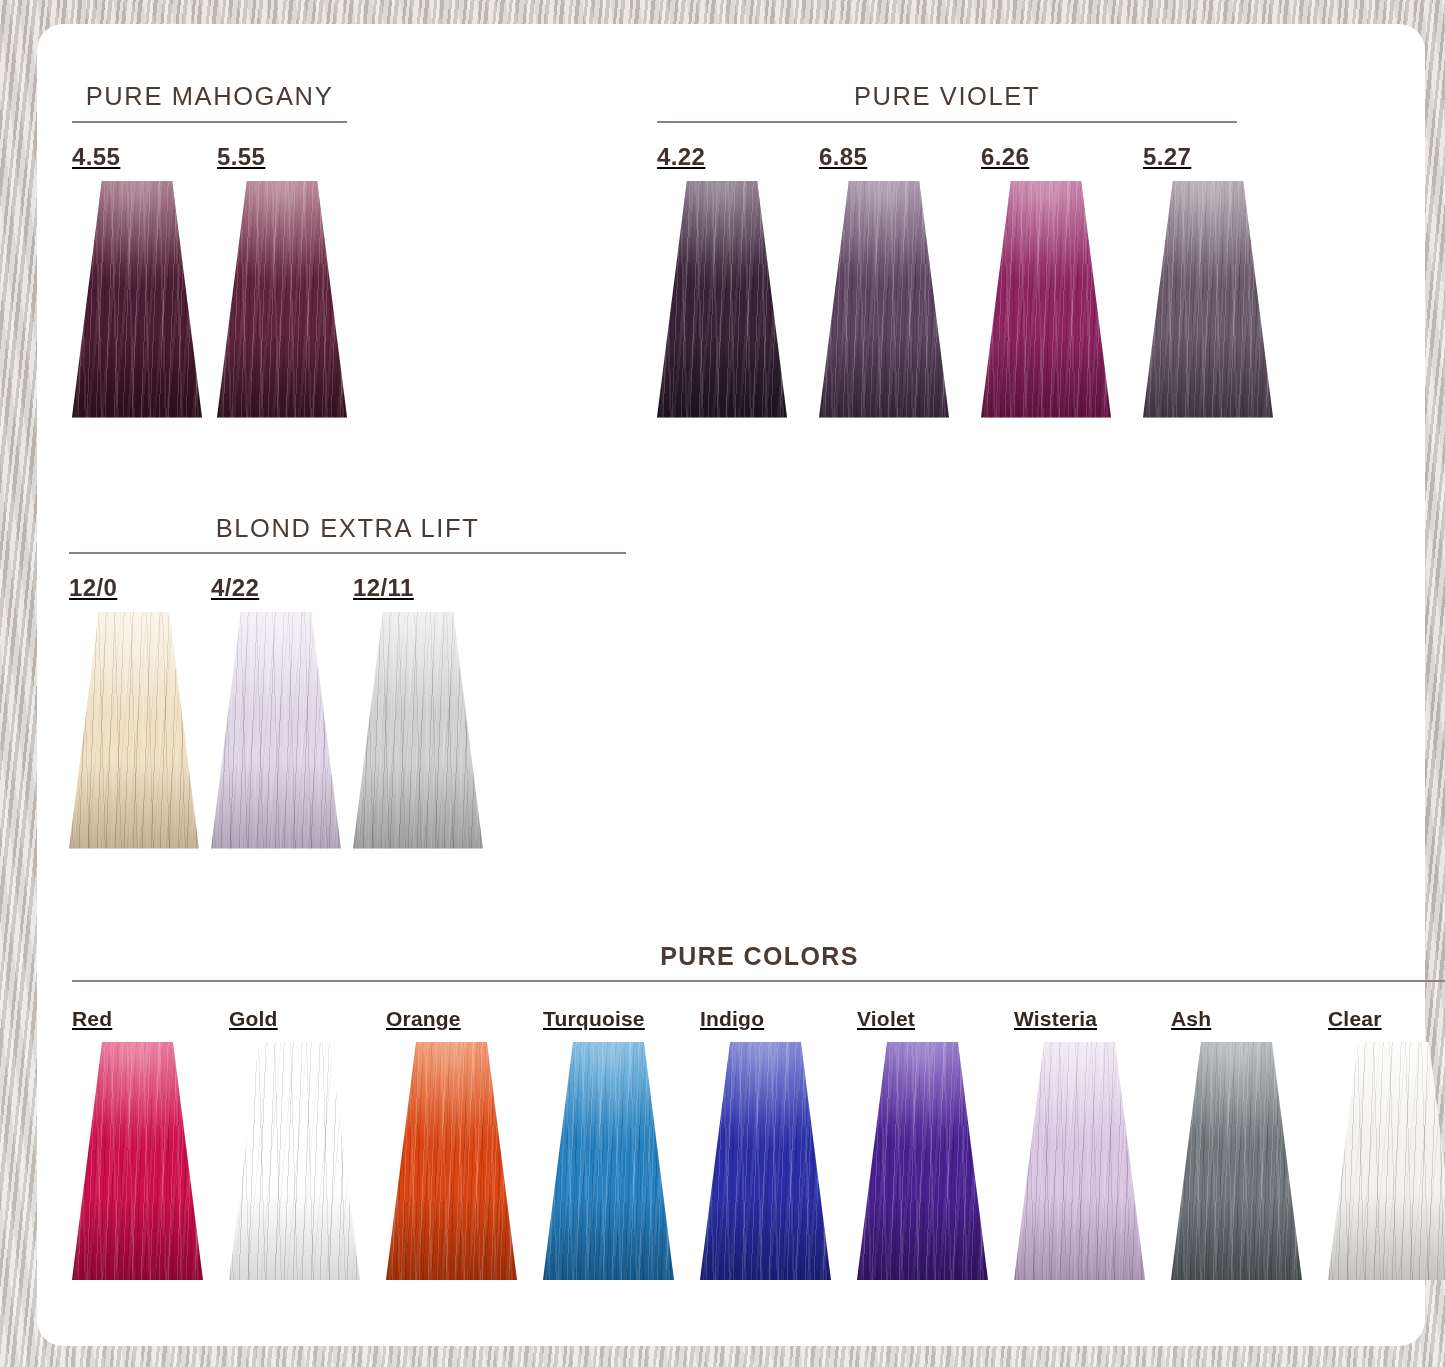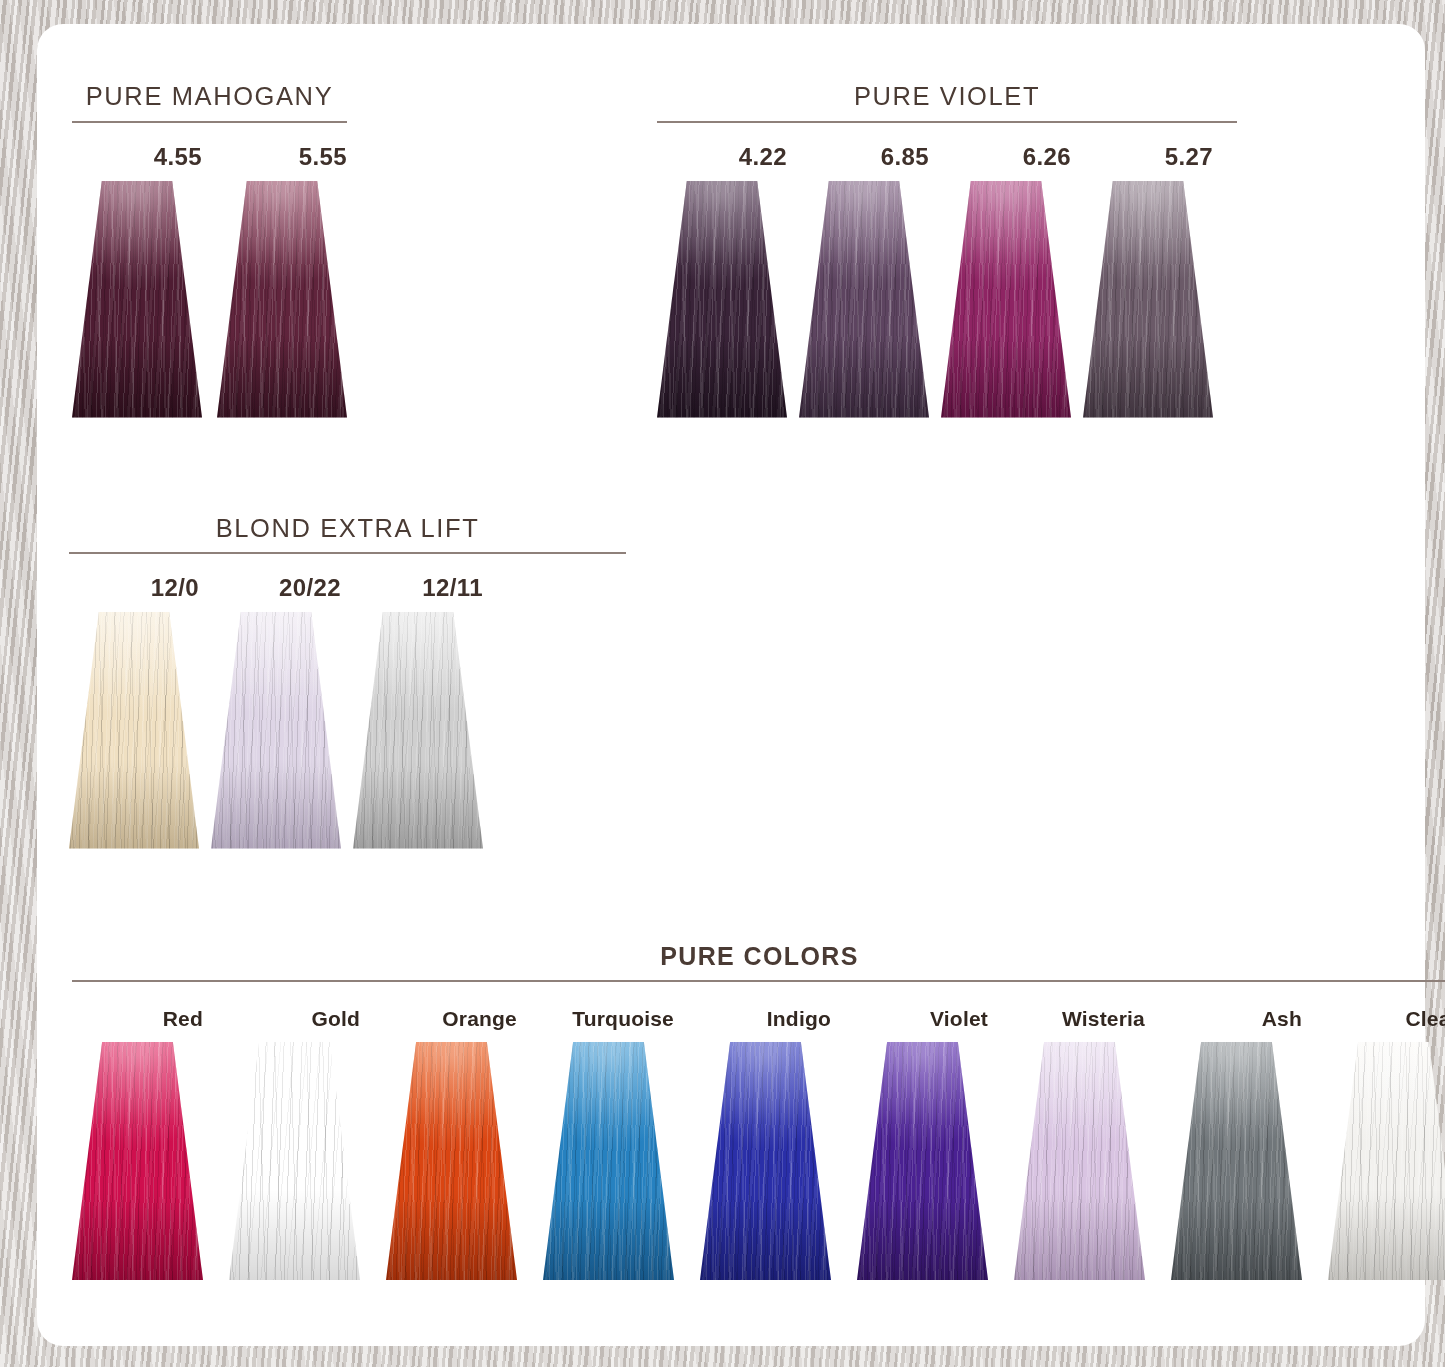--- a/index.html
+++ b/index.html
@@ -67,21 +67,22 @@
     width: 100%;
   }
   .sec-head { display: flex; flex-direction: column; }
   .sec-head .sec-title { margin-bottom: 11px; }
 
   .swatch-row { display: flex; }
 
   .swatch-cell {
     display: flex;
     flex-direction: column;
-    align-items: flex-end;
+    align-items: flex-start;
+    text-decoration: underline;
   }
 
   .swatch-code {
     font-size: 24px;
     font-weight: 700;
     color: #3f312b;
     letter-spacing: .4px;
     margin-bottom: 12px;
     white-space: nowrap;
     line-height: 1;
@@ -148,21 +149,21 @@
   #sec-violet   .tress { width: 130px; height: 237px; }
   #sec-blond    .tress { width: 130px; height: 237px; }
   #sec-pure     .tress { width: 131px; height: 238px; }
 
   #sec-mahogany .swatch-cell { width: 130px; }
   #sec-violet   .swatch-cell { width: 130px; }
   #sec-blond    .swatch-cell { width: 130px; }
   #sec-pure     .swatch-cell { width: 131px; }
 
   #sec-mahogany .swatch-row { gap: 15px; }
-  #sec-violet   .swatch-row { gap: 12px; }
+  #sec-violet   .swatch-row { gap: 32px; }
   #sec-blond    .swatch-row { gap: 12px; }
   #sec-pure     .swatch-row { gap: 26px; margin-top: 26px; }
 
   #sec-blond .sec-head .sec-title { margin-bottom: 10px; }
 
   .pure-name {
     font-size: 21px;
     font-weight: 700;
     color: #332821;
     letter-spacing: .2px;
@@ -225,21 +226,21 @@
     <div class="sec-head">
       <div class="sec-title">BLOND EXTRA LIFT</div>
       <div class="sec-rule"></div>
     </div>
     <div class="swatch-row tress-row">
       <div class="swatch-cell">
         <div class="swatch-code">12/0</div>
         <div class="tress" style="background: linear-gradient(rgb(248, 237, 216) 0%, rgb(240, 224, 194) 42%, rgb(240, 224, 194) 66%, rgb(228, 207, 168) 100%);"></div>
       </div>
       <div class="swatch-cell">
-        <div class="swatch-code">20/22</div>
+        <div class="swatch-code">4/22</div>
         <div class="tress" style="background: linear-gradient(rgb(238, 232, 242) 0%, rgb(222, 213, 230) 42%, rgb(222, 213, 230) 66%, rgb(205, 192, 217) 100%);"></div>
       </div>
       <div class="swatch-cell">
         <div class="swatch-code">12/11</div>
         <div class="tress" style="background: linear-gradient(rgb(230, 230, 230) 0%, rgb(207, 207, 207) 42%, rgb(207, 207, 207) 66%, rgb(184, 184, 184) 100%);"></div>
       </div>
     </div>
   </div>
 
   <div class="section" id="sec-pure">

